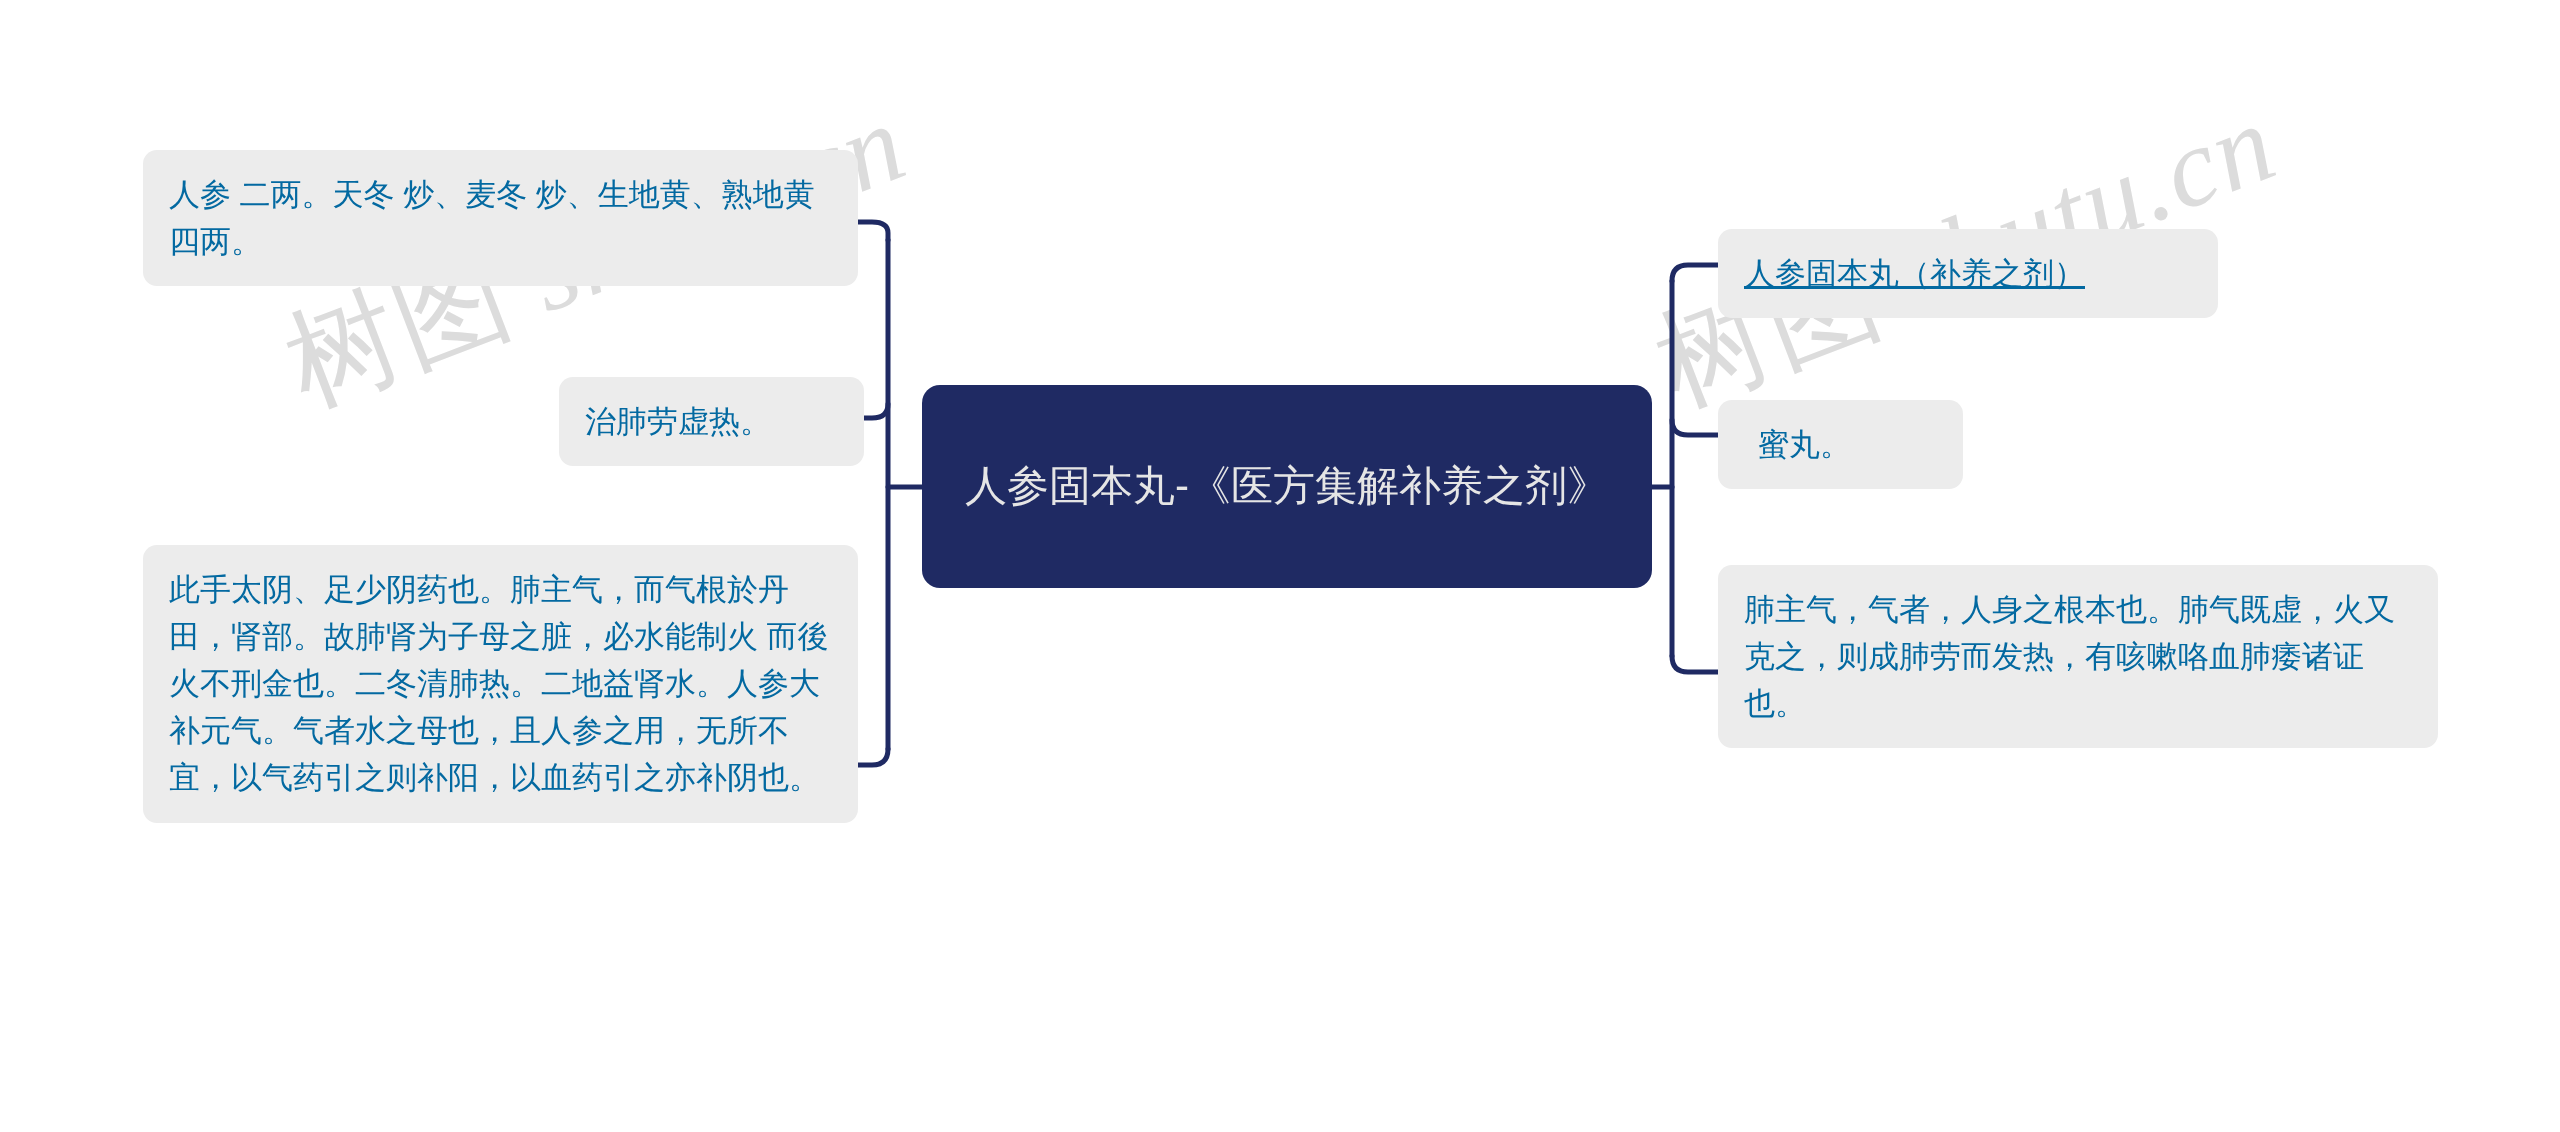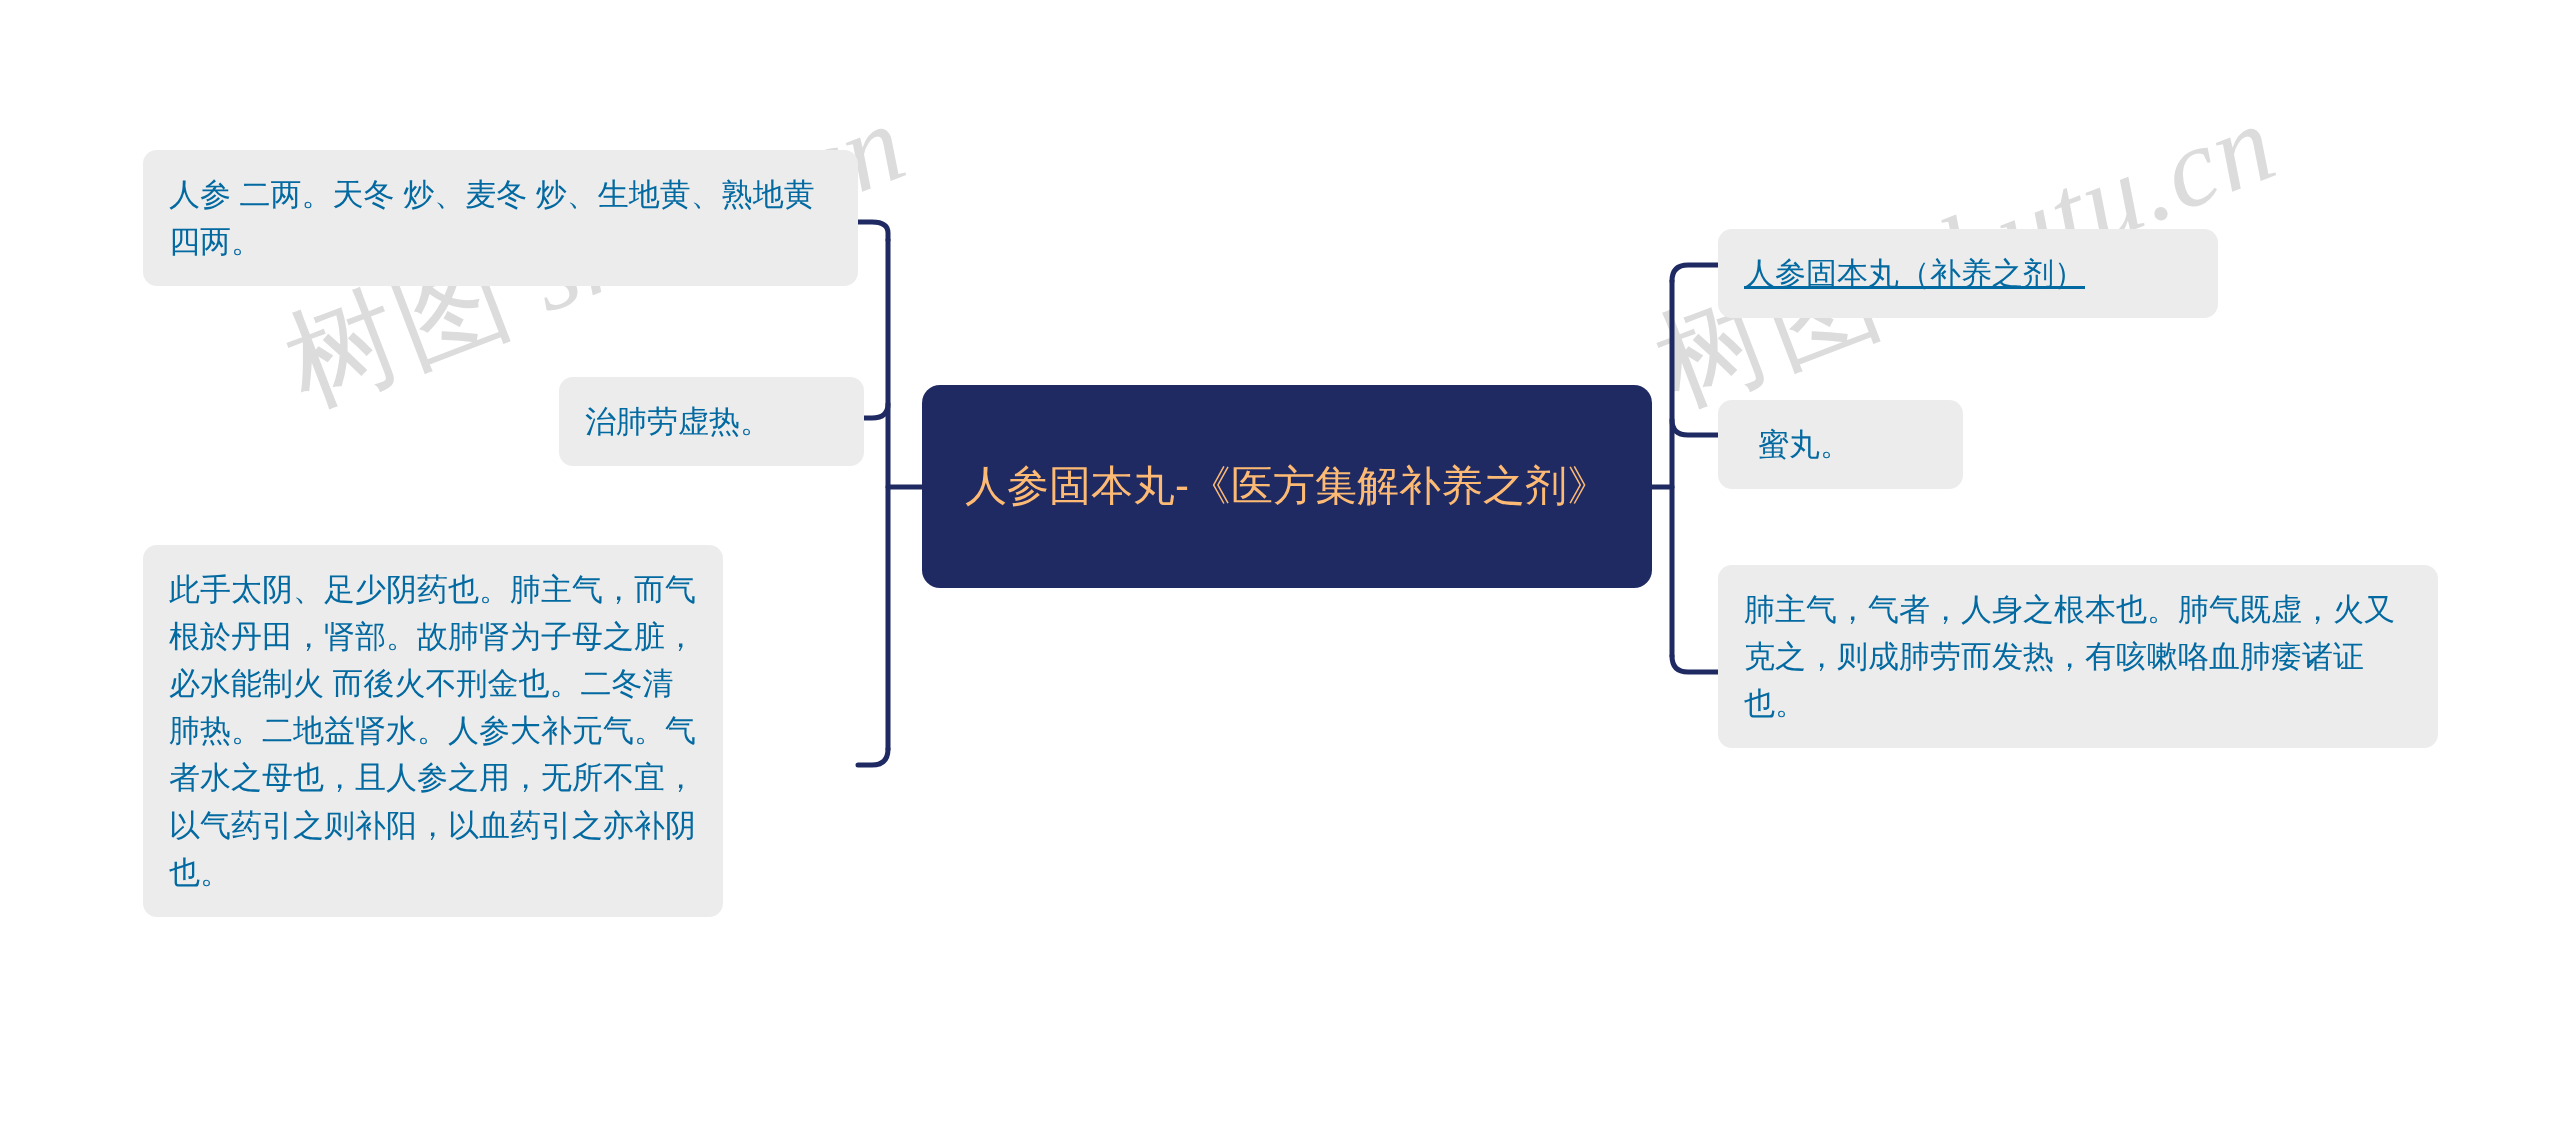--- a/index.html
+++ b/index.html
@@ -79,33 +79,33 @@
   }
   .node-branch {
     background: #ececec;
     color: #0369a1;
     font-size: 31px;
     line-height: 1.52;
     padding: 21px 26px;
   }
   .node-center {
     background: #1f2a63;
-    color: #fdba74;
+    color: #e5e5e5;
     font-size: 42px;
     line-height: 1.48;
     padding: 28px 34px;
     border-radius: 18px;
     justify-content: center;
     text-align: center;
   }
 
   
   #node-formula-ingredients { left: 143px; top: 150px;  width: 715px; }
   #node-indication          { left: 553px; top: 377px;  width: 305px; margin-left: 6px; }
-  #node-analysis            { left: 143px; top: 545px;  width: 580px; }
+  #node-analysis            { left: 143px; top: 545px;  width: 715px; }
 
   
   #node-center              { left: 922px; top: 385px;  width: 730px; height: 203px; }
 
   
   #node-name                { left: 1718px; top: 229px; width: 500px; text-decoration: underline; }
   #node-preparation         { left: 1718px; top: 400px; width: 245px; padding-left: 40px; }
   #node-pathogenesis        { left: 1718px; top: 565px; width: 720px; }
 </style>
 </head>

